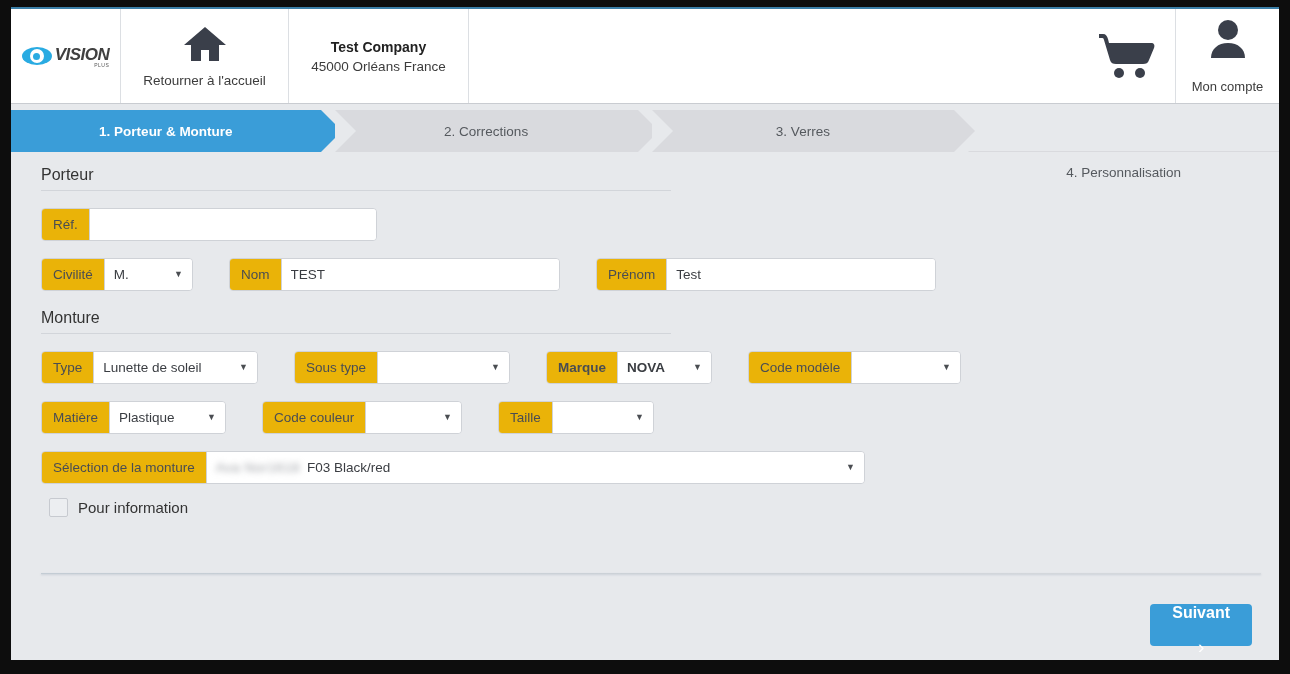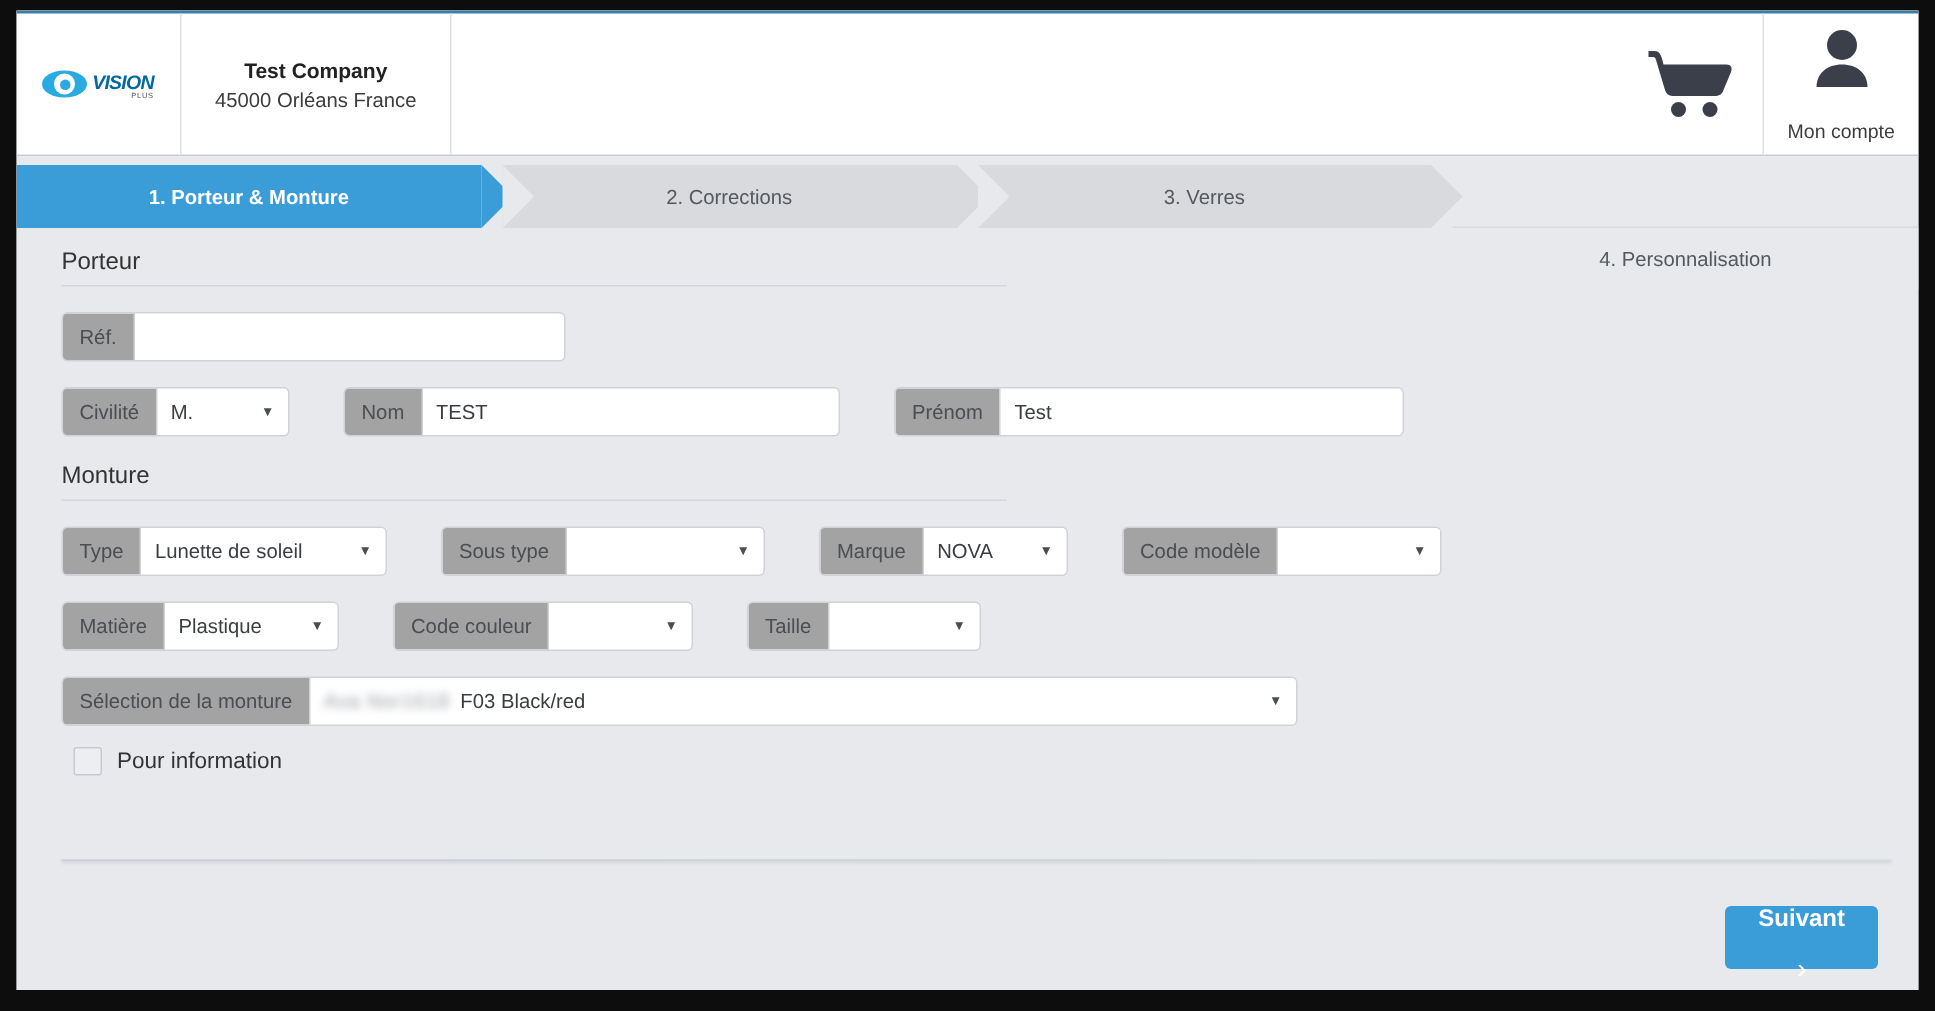--- a/index.html
+++ b/index.html
@@ -60,22 +60,22 @@
     content: "";
     position: absolute;
     width: 7px; height: 7px;
     background: #29abe2;
     border-radius: 50%;
   }
   .logo-text {
     font-family: "Liberation Sans", sans-serif;
     font-style: italic;
     font-weight: bold;
-    font-size: 13px;
-    color: #0369a1;
+    font-size: 17px;
+    color: #404040;
     letter-spacing: -0.5px;
   }
   .logo-sub {
     font-size: 5px; color: #555; text-align: right;
     margin-top: -3px; letter-spacing: 0.5px;
   }
 
   .hdr-home { width: 168px; cursor: pointer; }
   .home-icon { margin-bottom: 6px; }
   .home-label {
@@ -185,21 +185,21 @@
     height: 33px;
     overflow: hidden;
     margin-right: 24px;
   }
   .grp.m-lg { margin-right: 36px; }
   .grp.m-0 { margin-right: 0; }
   .gl {
     display: flex;
     align-items: center;
     padding: 0 11px;
-    background: #a3a3a3;
+    background: #eab308;
     color: #4a4d52;
     font-size: 13.5px;
     border-right: 1px solid #cfd2d7;
     white-space: nowrap;
   }
   .gi {
     border: 0;
     outline: none;
     background: #ffffff;
     font-family: "Liberation Sans", sans-serif;
@@ -305,20 +305,28 @@
       <div class="hdr-cell hdr-div hdr-logo">
         <div class="logo-wrap">
           <span class="eye"></span>
           <span>
             <span class="logo-text">VISION</span>
             <div class="logo-sub">PLUS</div>
           </span>
         </div>
       </div>
 
+      <div class="hdr-cell hdr-div hdr-home">
+        <span class="home-icon">
+          <svg width="46" height="38" viewBox="0 0 46 38" xmlns="http://www.w3.org/2000/svg">
+            <path d="M23 2 L44 20 L37 20 L37 36 L27 36 L27 25 L19 25 L19 36 L9 36 L9 20 L2 20 Z" fill="#3a3f4a"></path>
+          </svg>
+        </span>
+        <span class="home-label">Retourner à l'accueil</span>
+      </div>
 
       <div class="hdr-cell hdr-div hdr-company">
         <div class="company-name">Test Company</div>
         <div class="company-addr">45000 Orléans France</div>
       </div>
 
       <div class="hdr-spacer"></div>
 
       <div class="hdr-cell hdr-div hdr-cart">
         <span>
@@ -406,21 +414,21 @@
         </div>
 
         <div class="grp m-lg" style="width:216px;">
           <span class="gl">Sous type</span>
           <div class="gs" style="flex:1;">
             <span class="val"></span>
             <span class="arrow">▼</span>
           </div>
         </div>
 
-        <div class="grp m-lg" style="width:166px;">
+        <div class="grp m-lg" style="width:166px;font-weight:bold;">
           <span class="gl">Marque</span>
           <div class="gs" style="flex:1;">
             <span class="val">NOVA</span>
             <span class="arrow">▼</span>
           </div>
         </div>
 
         <div class="grp m-0" style="width:213px;">
           <span class="gl">Code modèle</span>
           <div class="gs" style="flex:1;">

